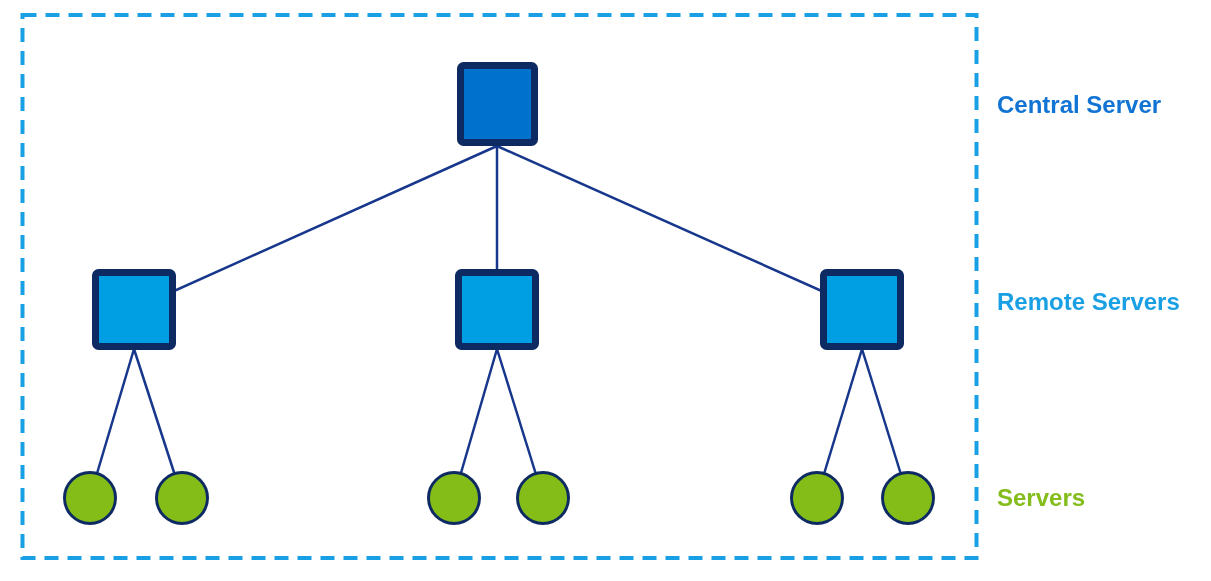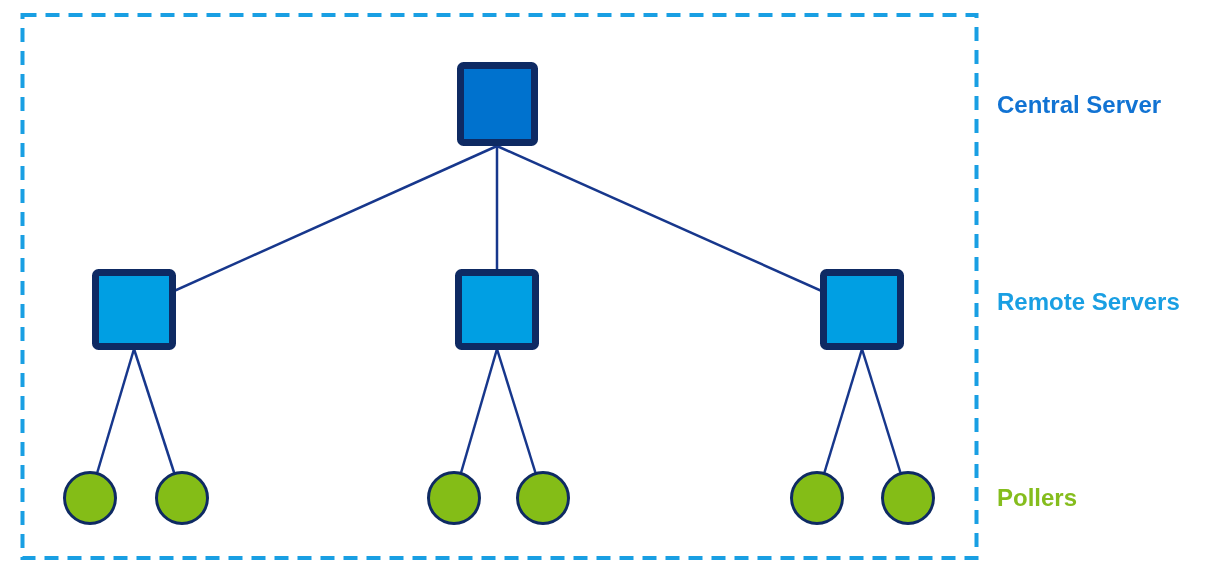--- a/index.html
+++ b/index.html
@@ -80,15 +80,15 @@
     <circle class="node-circle" cx="90" cy="498" r="25.5" fill="#84BD17"></circle>
     <circle class="node-circle" cx="182" cy="498" r="25.5" fill="#84BD17"></circle>
     <circle class="node-circle" cx="454" cy="498" r="25.5" fill="#84BD17"></circle>
     <circle class="node-circle" cx="543" cy="498" r="25.5" fill="#84BD17"></circle>
     <circle class="node-circle" cx="817" cy="498" r="25.5" fill="#84BD17"></circle>
     <circle class="node-circle" cx="908" cy="498" r="25.5" fill="#84BD17"></circle>
   </svg>
 
   <div class="layer-label label-central">Central Server</div>
   <div class="layer-label label-remote">Remote Servers</div>
-  <div class="layer-label label-pollers">Pollers</div>
+  <div class="layer-label label-pollers">Servers</div>
 
 </div>
 
 </body></html>

